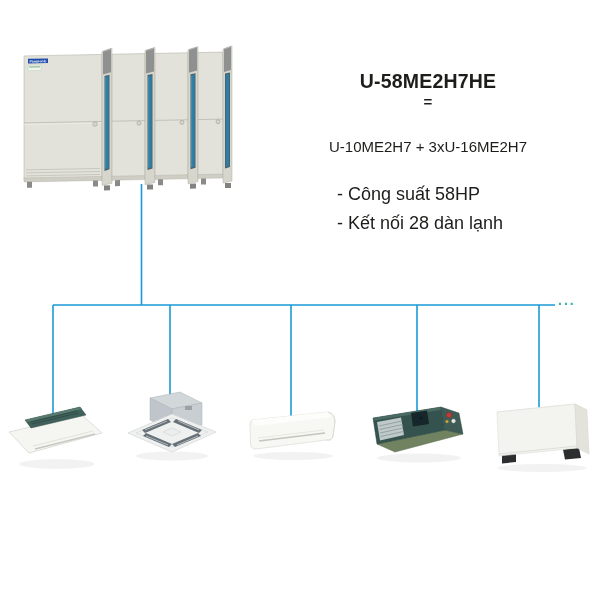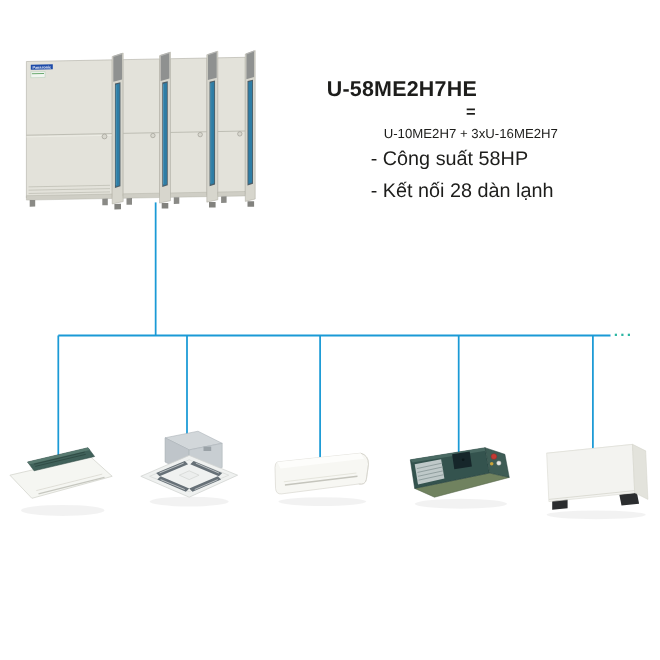--- a/index.html
+++ b/index.html
@@ -12,30 +12,30 @@
   
   #conn-svg{position:absolute;left:0;top:0;z-index:1;}
   
   #outdoor{position:absolute;left:20px;top:40px;width:215px;height:152px;z-index:2;}
   
   .spec{
     position:absolute;left:297px;top:70px;width:262px;z-index:2;
     color:#1d1d1b;
   }
   .spec-title{
-    font-size:19.5px;font-weight:bold;text-align:left;line-height:22px;
+    font-size:19.5px;font-weight:bold;text-align:center;line-height:22px;
     letter-spacing:0.2px;
   }
   .spec-equals{
     font-size:15px;font-weight:bold;text-align:center;line-height:16px;margin-top:2px;
   }
   .spec-formula{
-    font-size:12px;text-align:center;line-height:18px;margin-top:2px;
-  }
-  .spec-bullets{padding-left:40px;}
+    font-size:15px;text-align:center;line-height:18px;margin-top:28px;
+  }
+  .spec-bullets{margin-top:24px;padding-left:40px;}
   .spec-bullet{font-size:18px;line-height:29px;}
   
   .iu{position:absolute;z-index:2;}
   #iu1{left:5px;top:398px;}
   #iu2{left:122px;top:386px;}
   #iu3{left:243px;top:408px;}
   #iu4{left:365px;top:400px;}
   #iu5{left:487px;top:396px;}
 </style>
 </head>

